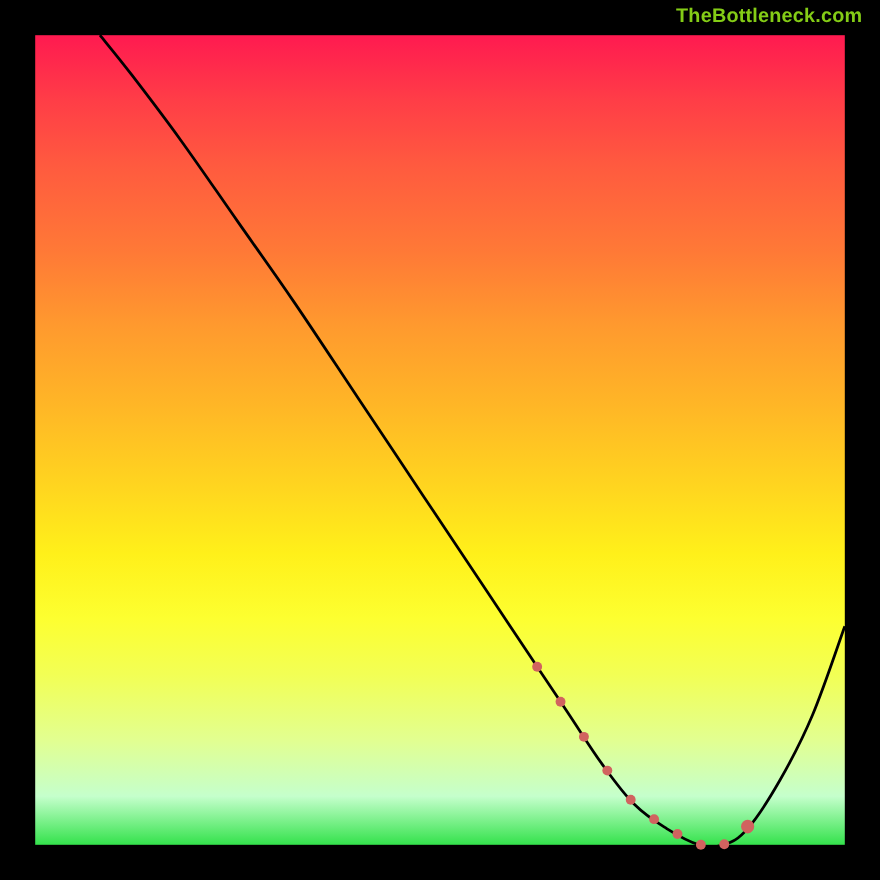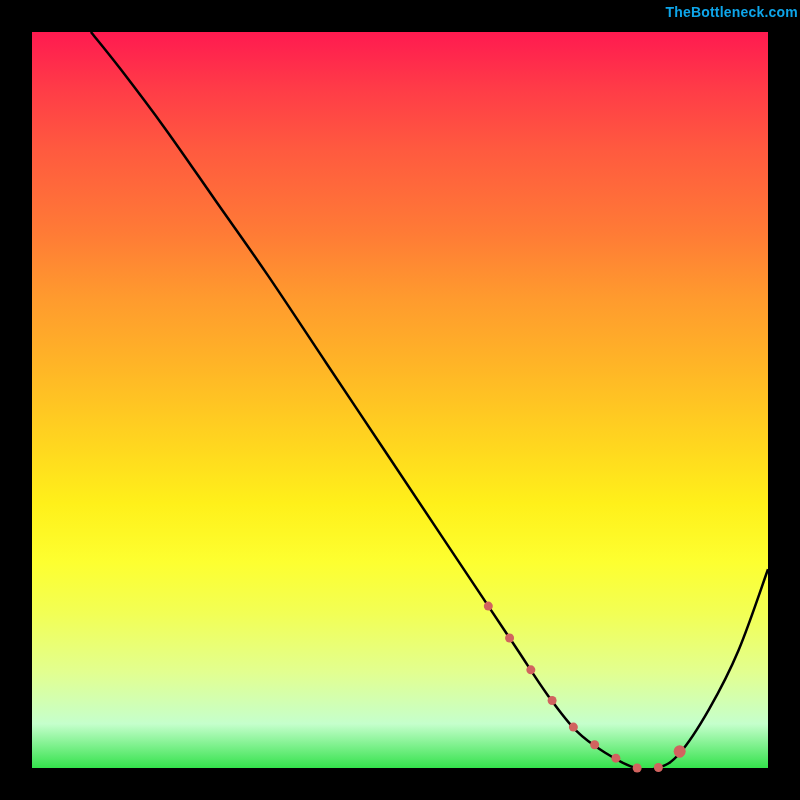--- a/index.html
+++ b/index.html
@@ -13,23 +13,23 @@
   }
   .container {
     width: 800px;
     height: 800px;
     position: relative;
     background: #000;
   }
   .watermark {
     position: absolute;
     top: 4px;
-    right: 2px;
-    color: #0ea5e9;
-    font-size: 14px;
+    right: 16px;
+    color: #84cc16;
+    font-size: 18px;
     font-weight: 600;
     z-index: 2;
     letter-spacing: 0.2px;
   }
   .plot-area {
     position: absolute;
     top: 32px;
     left: 32px;
     width: 736px;
     height: 736px;

